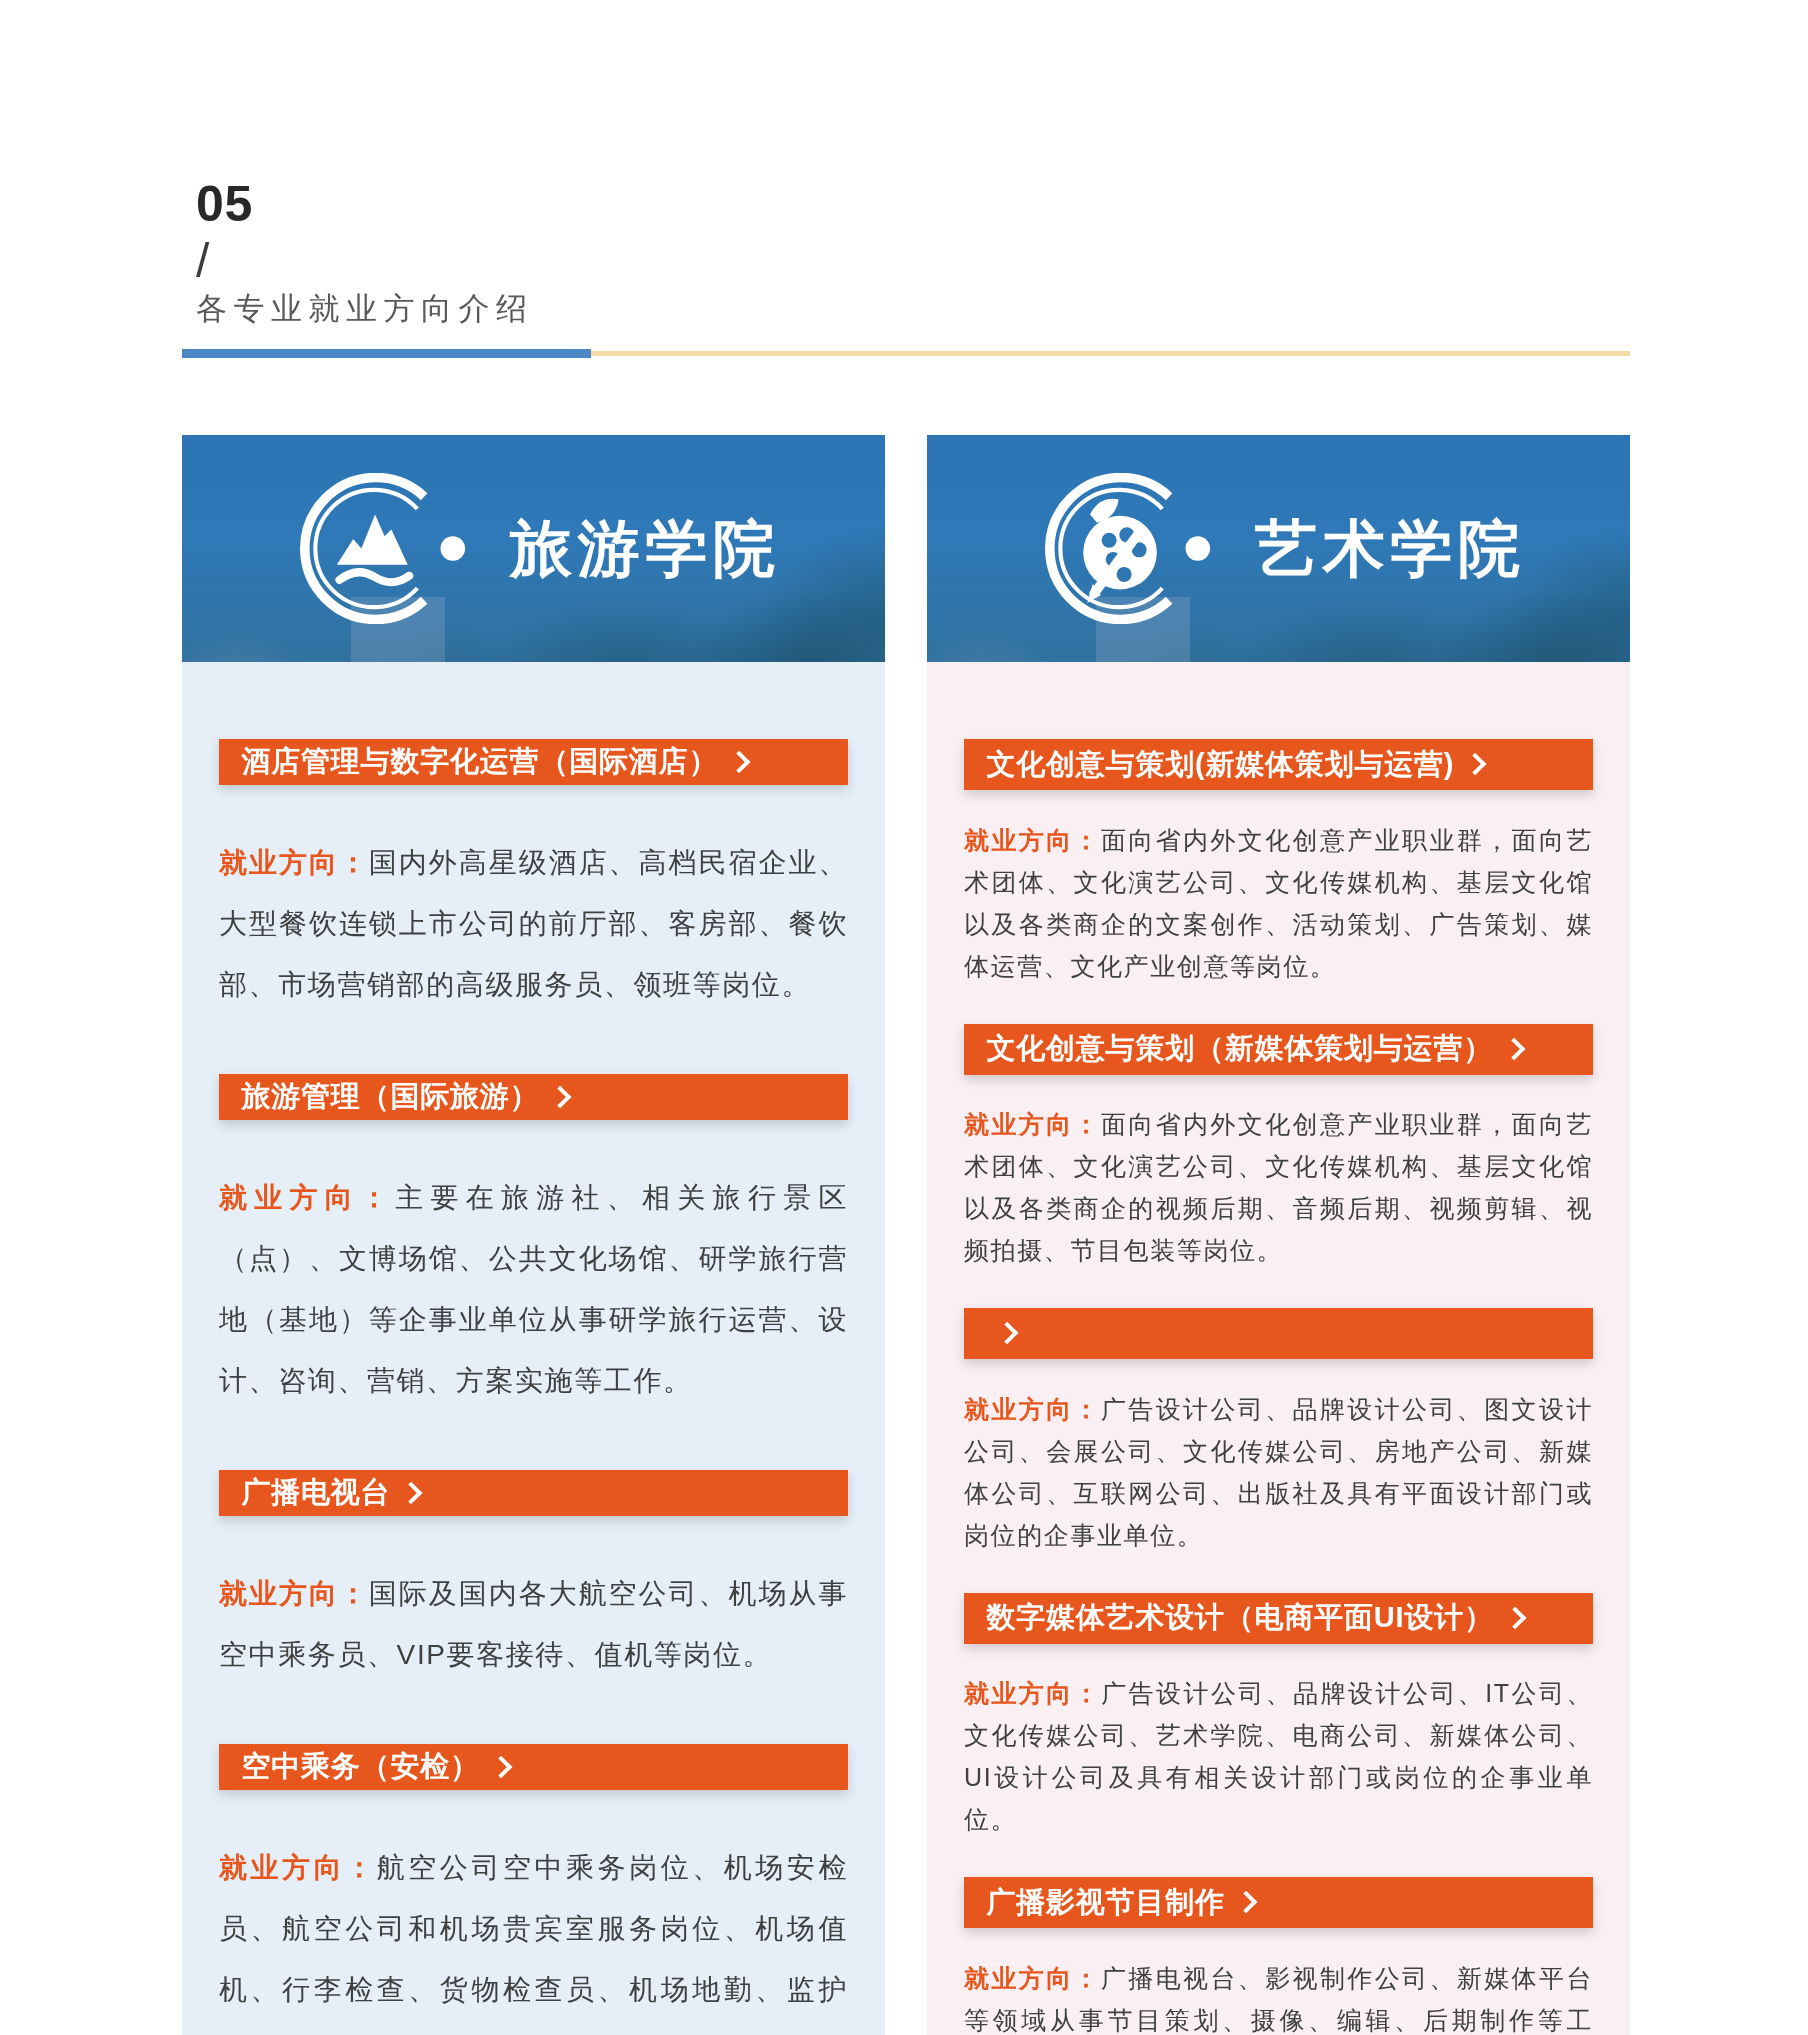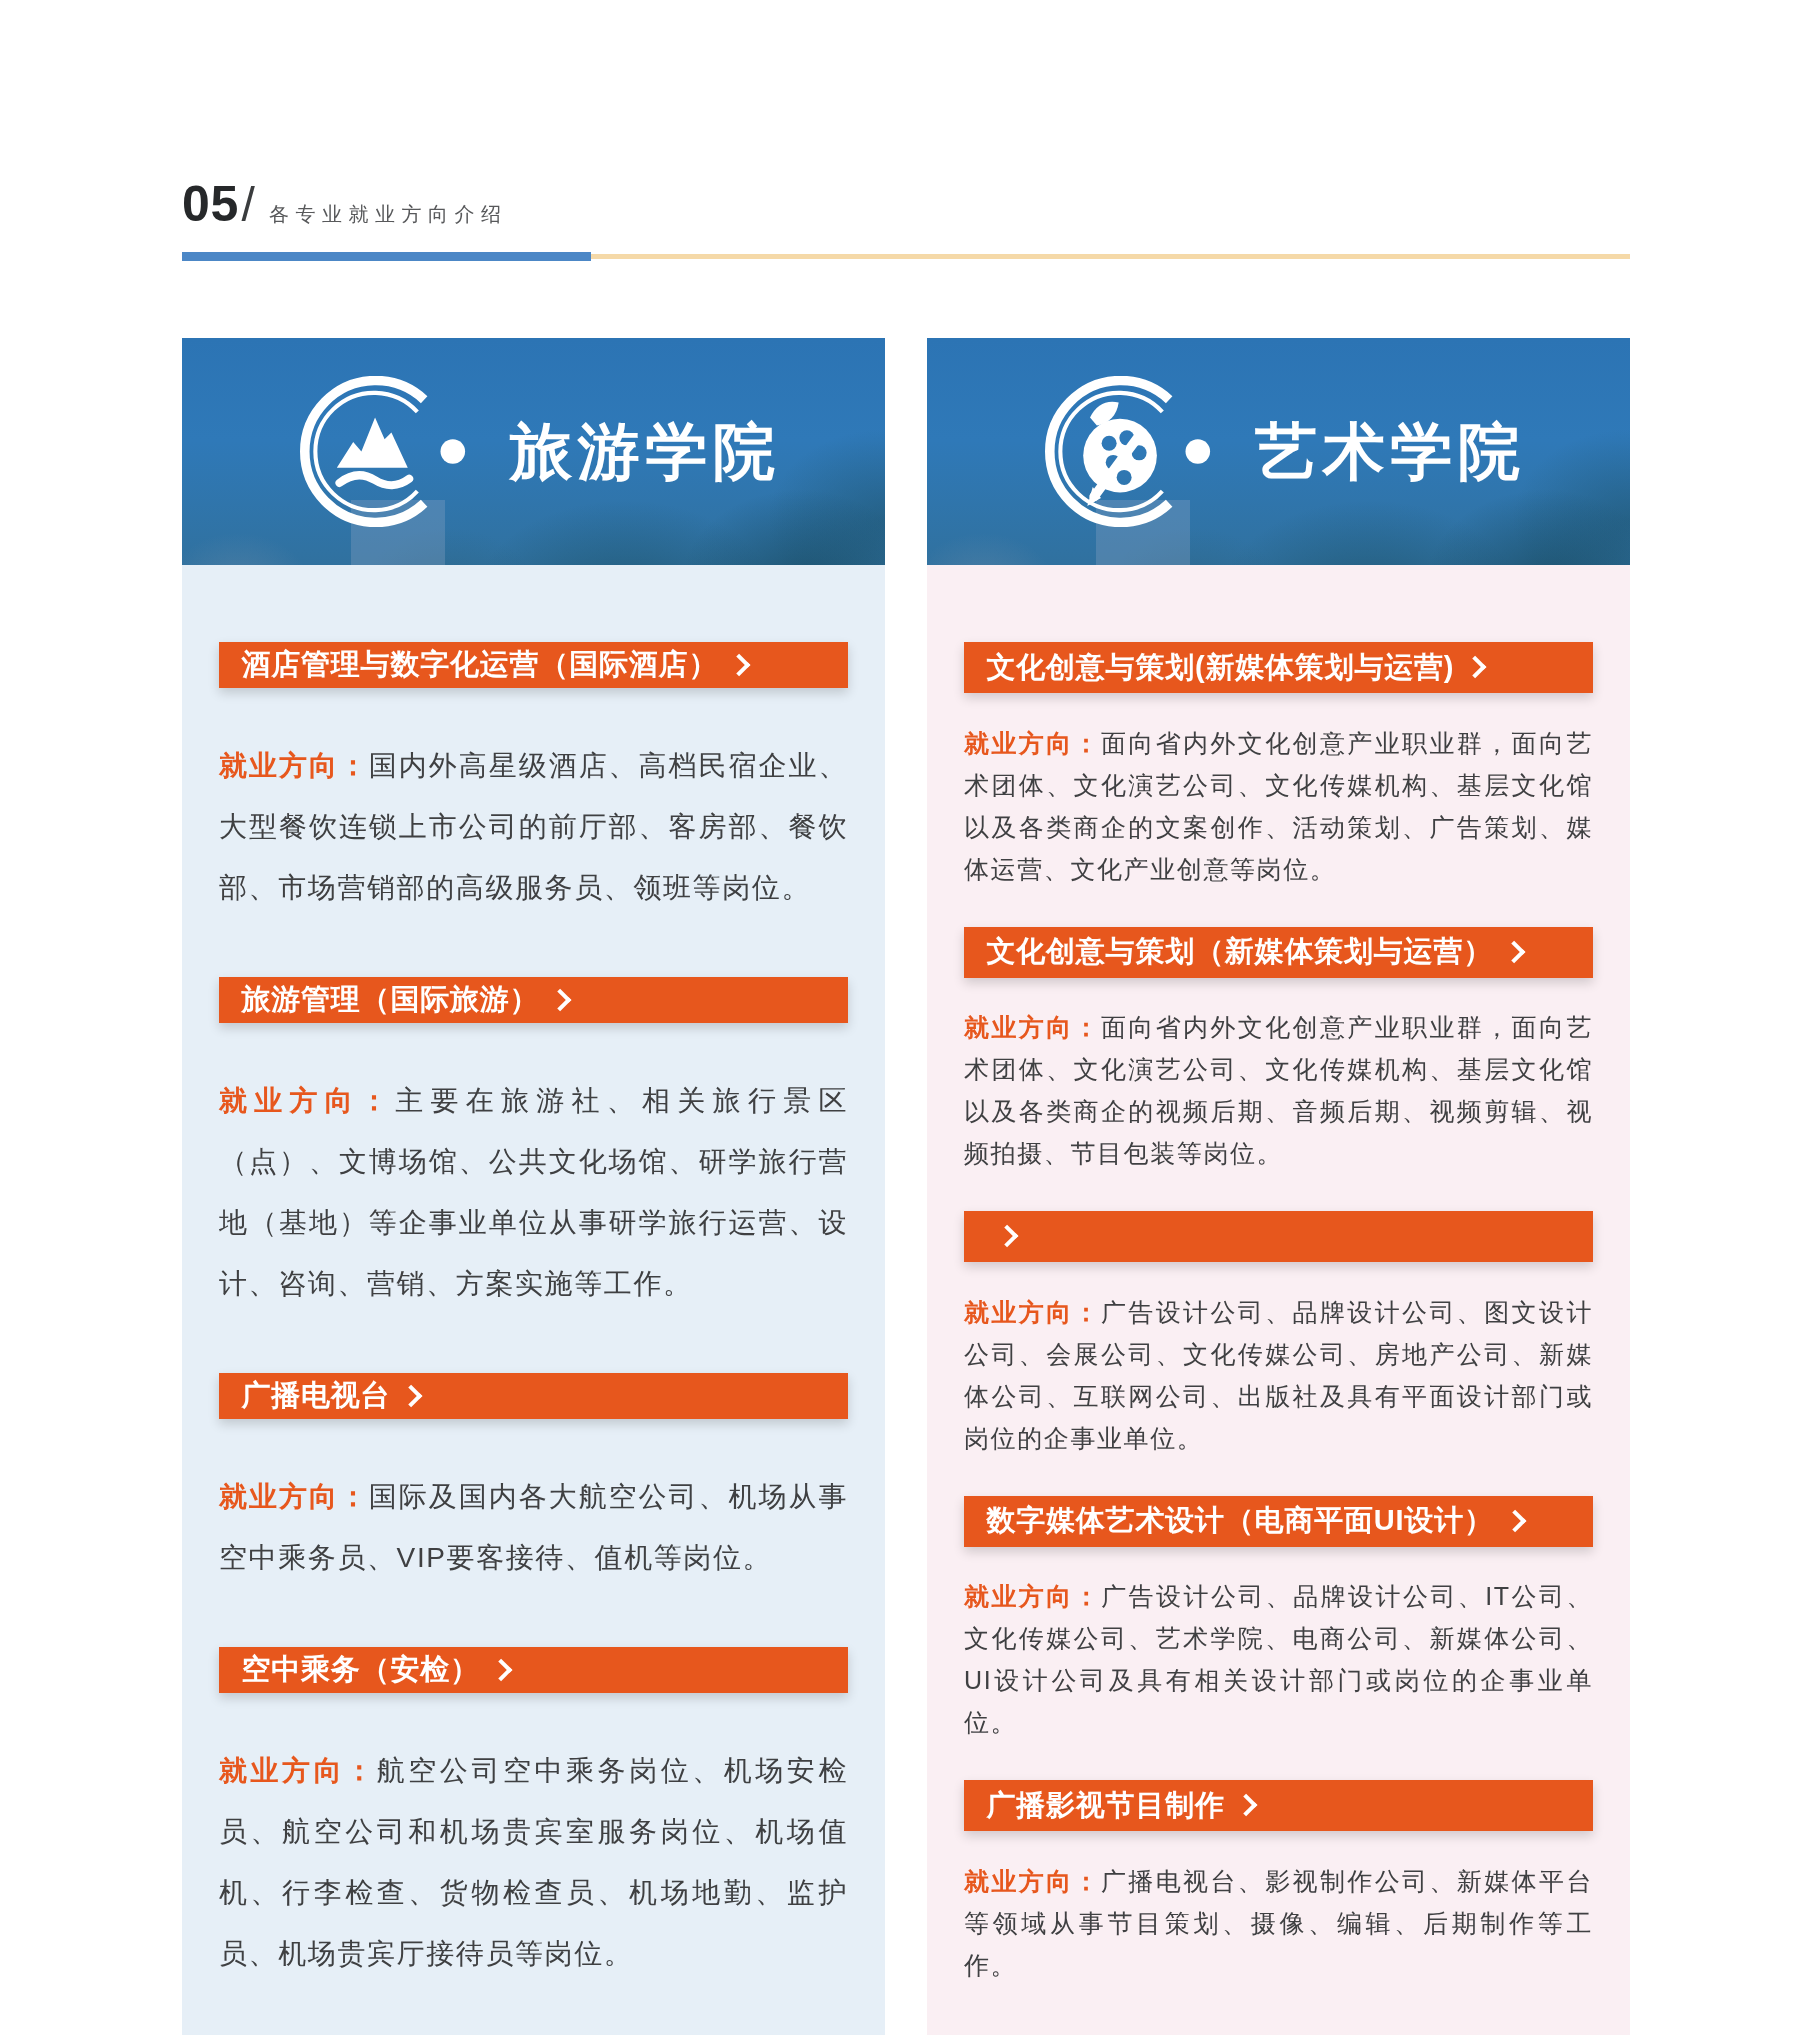--- a/index.html
+++ b/index.html
@@ -5,24 +5,24 @@
   html,body{margin:0;padding:0;}
   body{
     width:1808px;height:2558px;
     background:#ffffff;
     font-family:"Liberation Sans","DejaVu Sans",sans-serif;
     overflow:hidden;
     position:relative;
   }
   
   .page-head{padding:175px 178px 0 182px;}
-  .title-row{display:flex;align-items:baseline;}
+  .title-row{display:flex;align-items:baseline;flex-direction:column;}
   .num{font-size:50px;font-weight:bold;color:#26282a;letter-spacing:0.8px;}
   .slash{font-size:48px;font-weight:300;color:#3a3c3e;margin-left:2.4px;}
-  .head-title{font-size:20px;color:#58595b;letter-spacing:6.5px;margin-left:14px;}
+  .head-title{font-size:31px;color:#58595b;letter-spacing:6.5px;margin-left:14px;}
   .rule{display:flex;align-items:center;margin-top:19px;}
   .rule-blue{width:409px;height:9px;background:#4c87c6;}
   .rule-gold{flex:1;height:4.1px;background:#f5d9a8;}
   
   .cols{display:flex;justify-content:space-between;margin:77px 178px 0 182px;}
   .col{width:703px;height:1998px;position:relative;}
   .col-left{background:#e6eff7;}
   .col-right{background:#faeff3;}
   
   .col-header{position:relative;height:227px;overflow:hidden;}

